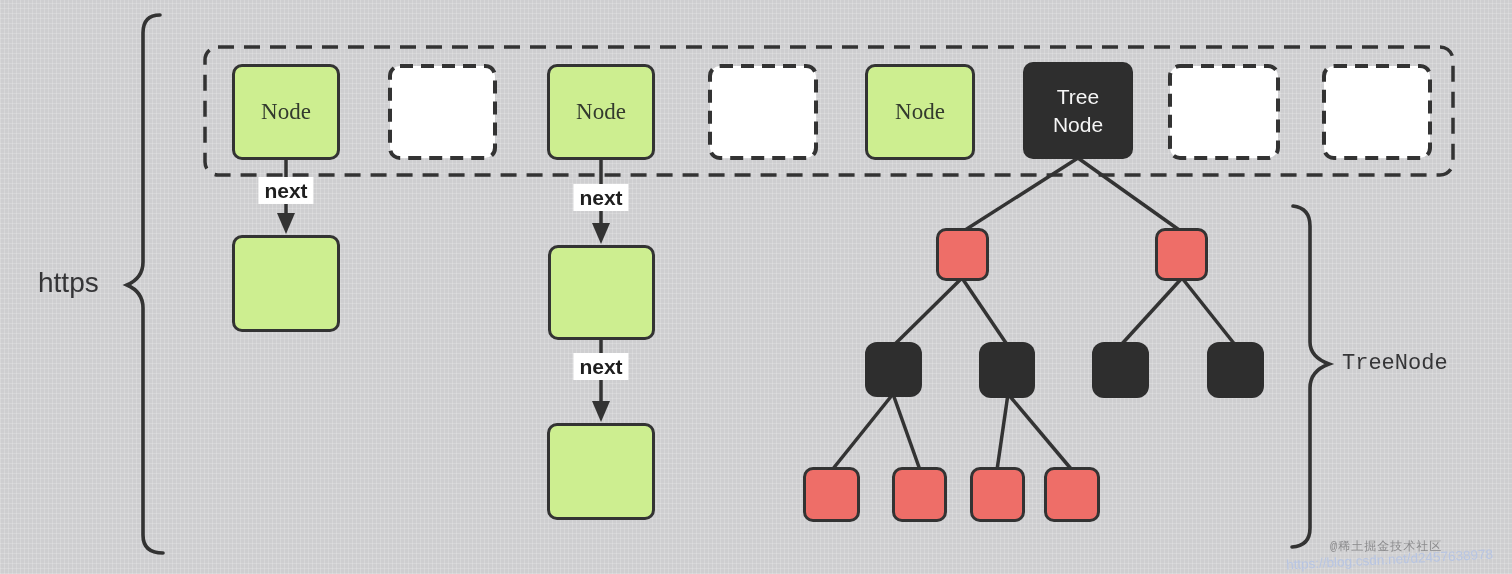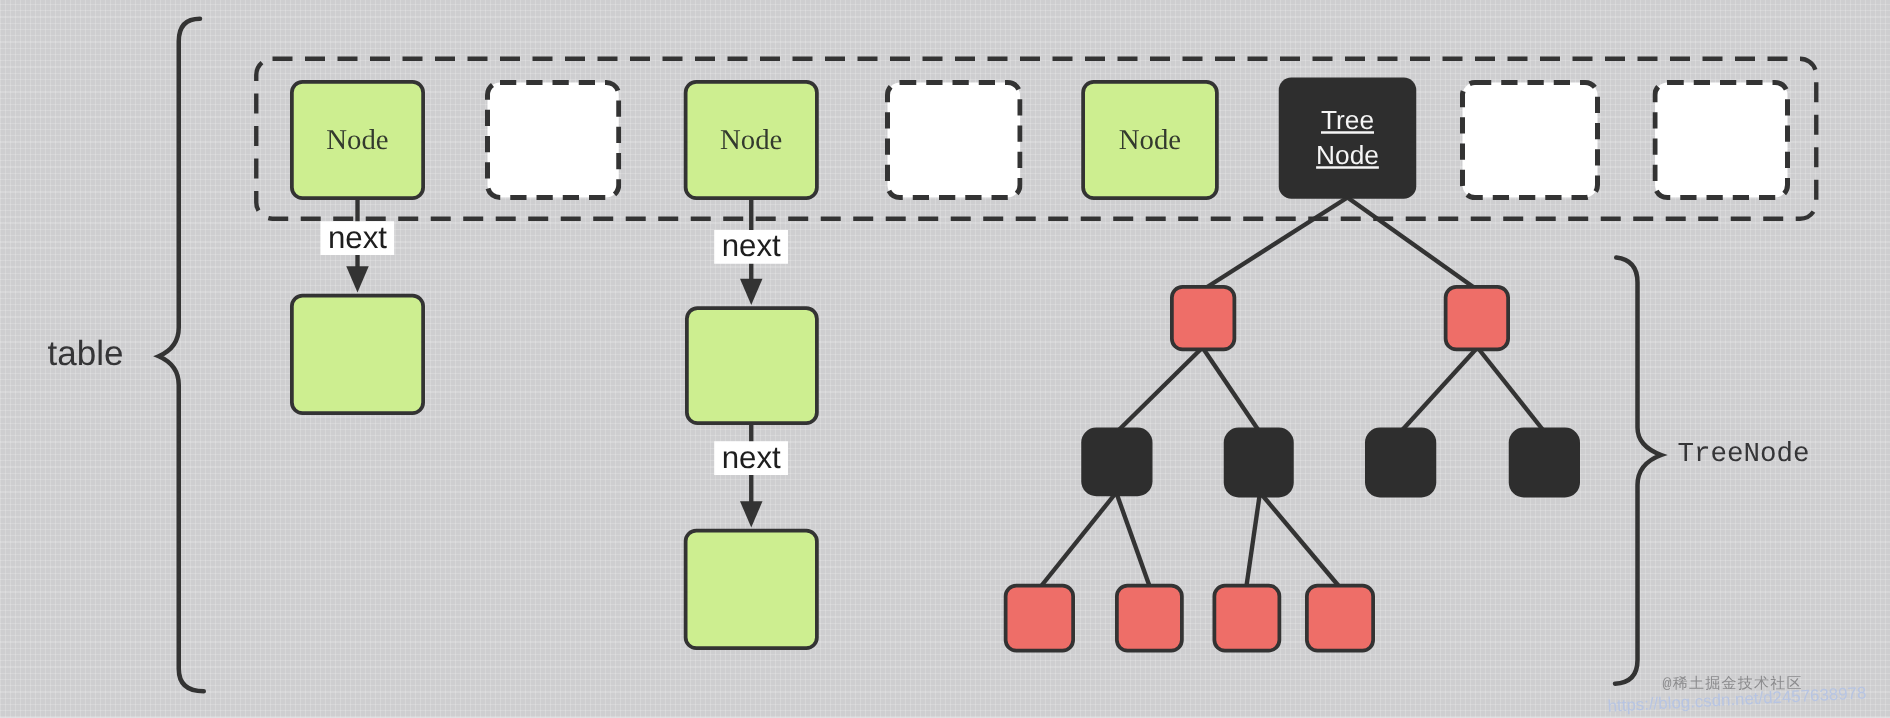--- a/index.html
+++ b/index.html
@@ -9,28 +9,28 @@
     background-color:var(--background,#d2d2d4);
     background-image:
       repeating-linear-gradient(90deg, rgba(255,255,255,.18) 0 1px, rgba(0,0,0,0) 1px 4px),
       repeating-linear-gradient(0deg, rgba(255,255,255,.10) 0 1px, rgba(0,0,0,0.02) 1px 5px);
   }
   .lines{position:absolute;left:0;top:0;width:1512px;height:574px;z-index:1;}
   .box{position:absolute;box-sizing:border-box;z-index:2;display:flex;align-items:center;justify-content:center;}
   .green{background:var(--node-green,#cdee90);border:3px solid var(--stroke,#333);border-radius:10px;
          color:#333a2e;font-size:23px;font-family:Liberation Serif, serif;}
   .darkbig{background:var(--tree-dark,#2e2e2e);border-radius:10px;color:#f5f5f5;font-size:21px;
-         text-align:center;line-height:1.32;text-decoration:underline;}
+         text-align:center;line-height:1.32;}
   .darkbig .wrap{width:70px;}
   .cell-empty{z-index:2;position:absolute;}
   .cell-empty svg{display:block;}
   .t-red{background:var(--tree-red,#ee6e68);border:3px solid var(--stroke,#333);border-radius:10px;}
   .t-dark{background:var(--tree-dark,#2e2e2e);border-radius:12px;}
   .next-label{position:absolute;z-index:3;transform:translateX(-50%);
-    background:#fff;color:#1e1e1e;font-size:25px;line-height:27px;padding:0 6px;}
+    background:#fff;color:#1e1e1e;font-size:21px;line-height:27px;padding:0 6px;font-weight:bold;}
   .side-label{position:absolute;z-index:2;color:#353537;}
   .wm-community{position:absolute;z-index:4;color:#8b8b8d;font-size:12px;letter-spacing:1px;font-family:Liberation Mono, monospace;}
   .wm-url{position:absolute;z-index:3;color:#b3c3e6;font-size:13.5px;transform:rotate(-3deg);opacity:.85;}
 </style>
 </head>
 <body>
 
 <div id="canvas">
 
   <svg class="lines">
@@ -55,21 +55,21 @@
     <line x1="962" y1="278" x2="893" y2="346" stroke="#333" stroke-width="3.5"></line>
     <line x1="962" y1="278" x2="1008" y2="346" stroke="#333" stroke-width="3.5"></line>
     <line x1="1182" y1="278" x2="1120" y2="346" stroke="#333" stroke-width="3.5"></line>
     <line x1="1182" y1="278" x2="1236" y2="346" stroke="#333" stroke-width="3.5"></line>
     <line x1="893" y1="394" x2="832" y2="470" stroke="#333" stroke-width="3.5"></line>
     <line x1="893" y1="394" x2="920" y2="470" stroke="#333" stroke-width="3.5"></line>
     <line x1="1008" y1="394" x2="997" y2="470" stroke="#333" stroke-width="3.5"></line>
     <line x1="1008" y1="394" x2="1072" y2="470" stroke="#333" stroke-width="3.5"></line>
   </svg>
 
-  <div class="side-label" style="left:38px;top:267px;font-size:28px;">table</div>
+  <div class="side-label" style="left:38px;top:267px;font-size:28px;">https</div>
 
   <div class="side-label" style="left:1342px;top:351px;font-size:22px;font-family:Liberation Mono, monospace;">TreeNode</div>
 
   <div class="box green" style="left:232px;top:64px;width:108px;height:96px;">
     <span>Node</span>
   </div>
 
   <div class="cell-empty" style="left:388px;top:64px;">
     <svg width="109" height="96" viewBox="0 0 109 96">
       <rect x="2" y="2" width="105" height="92" rx="10" fill="#fff" stroke="#333" stroke-width="4" stroke-dasharray="13 8"></rect>

